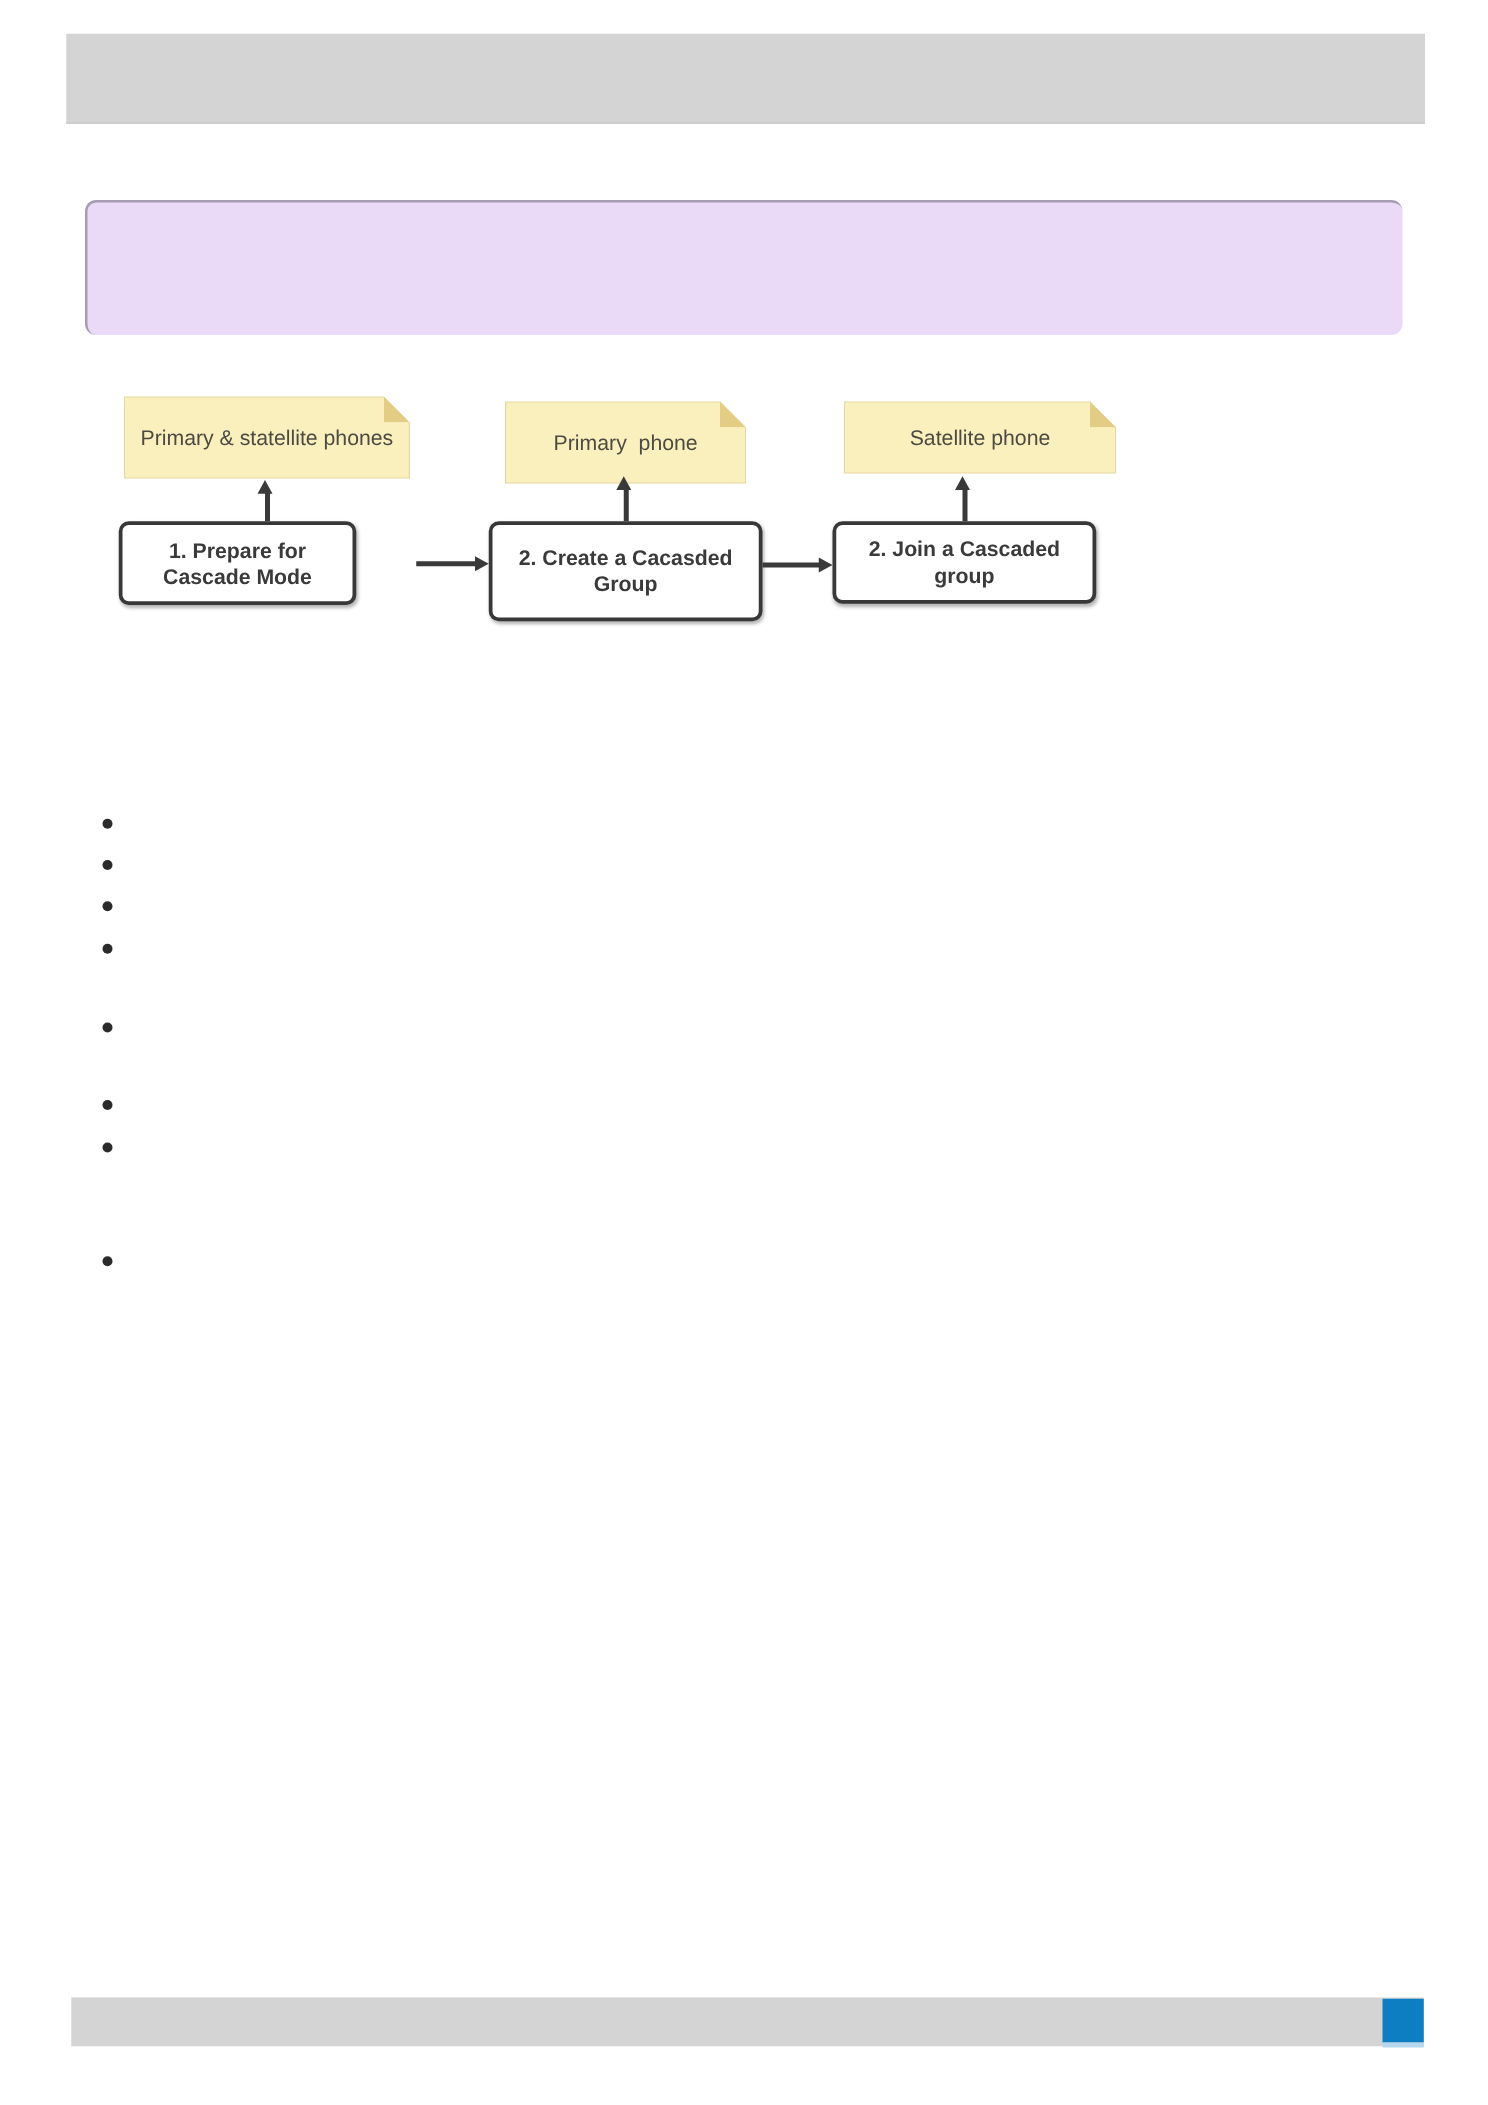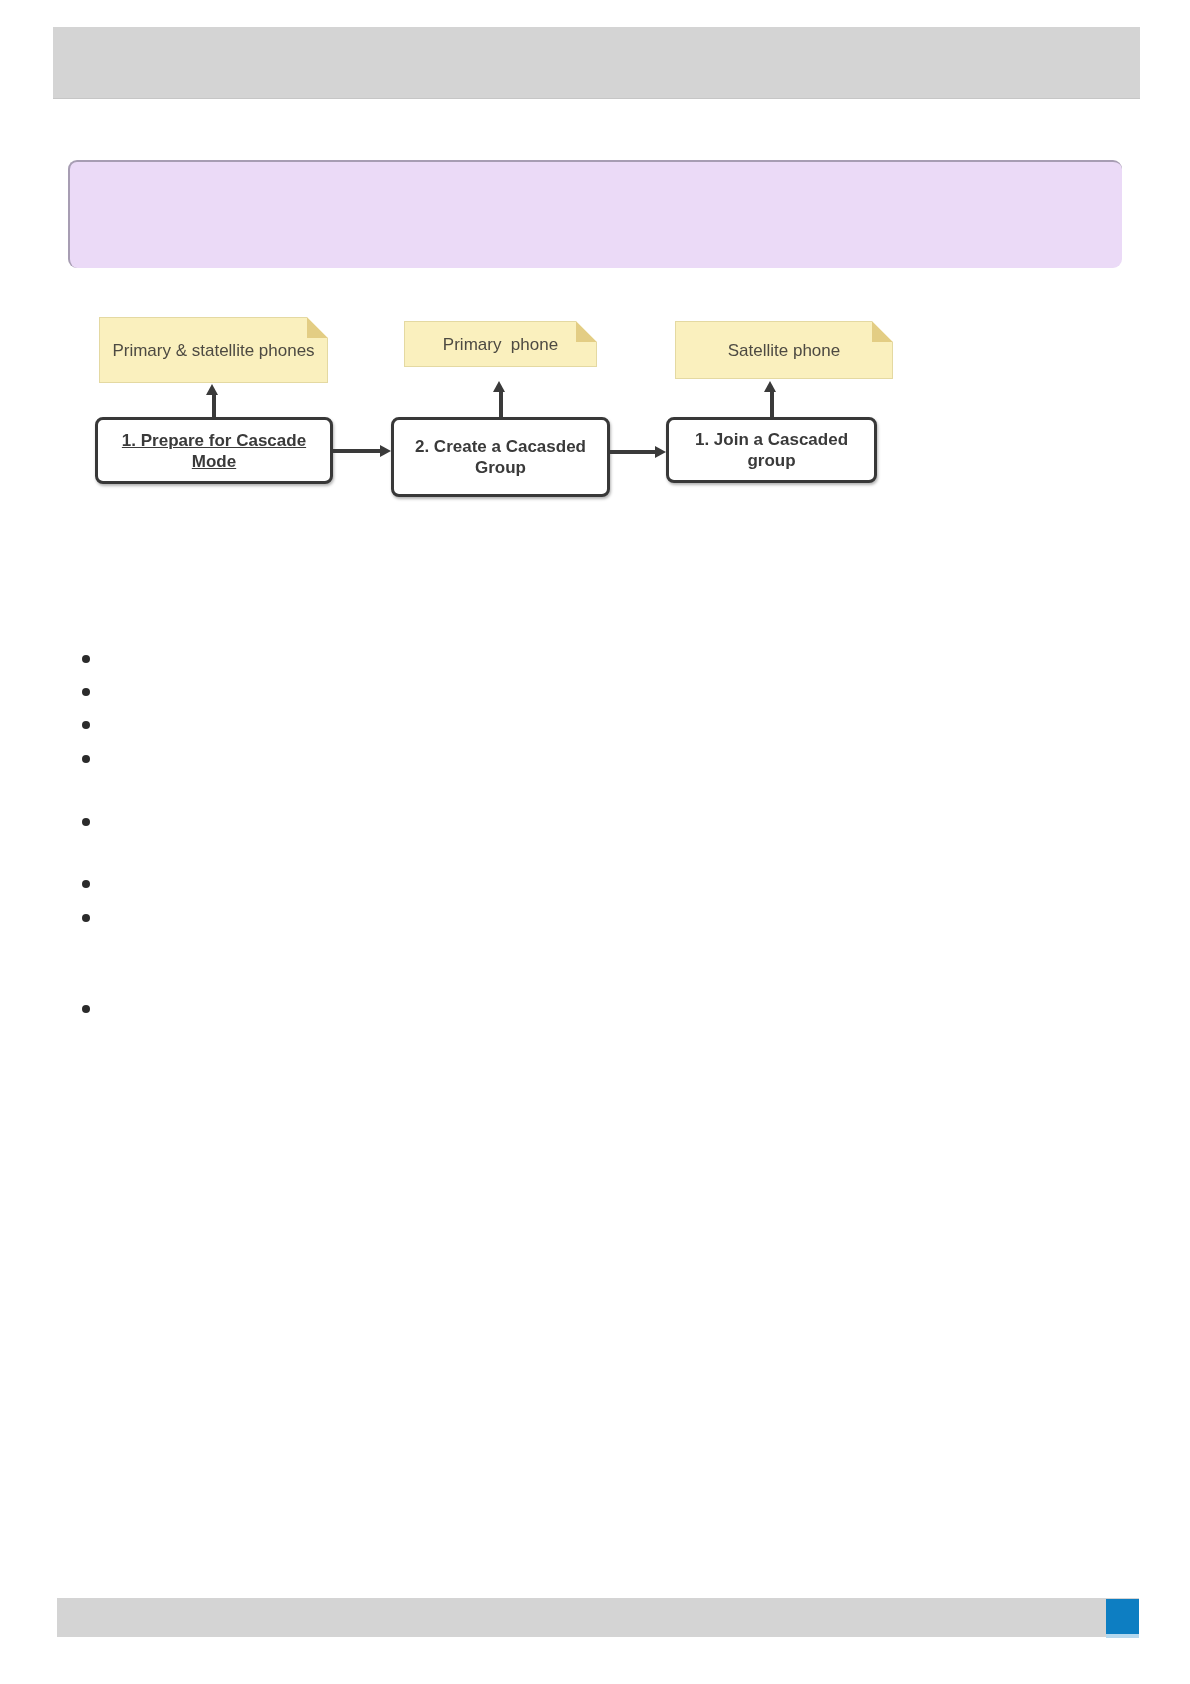--- a/index.html
+++ b/index.html
@@ -59,41 +59,41 @@
     padding: 2px 8px;
   }
   .sticky .fold {
     position: absolute;
     top: -1px; right: -1px;
     width: 21px; height: 21px;
     background: #e3cd84;
     clip-path: polygon(0 0, 100% 100%, 0 100%);
   }
   .sticky-1 { left: 99px;  top: 317px; width: 229px; height: 66px; }
-  .sticky-2 { left: 404px; top: 321px; width: 193px; height: 46px; }
+  .sticky-2 { left: 404px; top: 321px; width: 193px; height: 66px; }
   .sticky-3 { left: 675px; top: 321px; width: 218px; height: 58px; }
 
   .step-box {
     position: absolute;
     background: #ffffff;
     border: 3px solid #383838;
     border-radius: 8px;
     box-sizing: border-box;
     display: flex;
     align-items: center;
     justify-content: center;
     text-align: center;
     font-weight: bold;
     color: #3a3a3a;
     font-size: 17px;
     line-height: 21px;
     padding: 0 6px;
     box-shadow: 1px 2px 3px rgba(0,0,0,0.30);
   }
-  .step-1 { left: 95px;  top: 417px; width: 238px; height: 67px; text-decoration: underline; }
+  .step-1 { left: 95px;  top: 417px; width: 190px; height: 67px; }
   .step-2 { left: 391px; top: 417px; width: 219px; height: 80px; }
   .step-3 { left: 666px; top: 417px; width: 211px; height: 66px; }
 
   
   .v-arrow-shaft {
     position: absolute;
     width: 3.5px;
     background: #3a3a3a;
   }
   .v-arrow-head {
@@ -169,21 +169,21 @@
       <span class="fold"></span>
     </div>
 
     <div class="step-box step-1">
       <span>1. Prepare for Cascade Mode</span>
     </div>
     <div class="step-box step-2">
       <span>2. Create a Cacasded Group</span>
     </div>
     <div class="step-box step-3">
-      <span>1. Join a Cascaded group</span>
+      <span>2. Join a Cascaded group</span>
     </div>
 
     <div class="v-arrow-head" style="left:206px; top:384px;"></div>
     <div class="v-arrow-shaft" style="left:212px; top:394px; height:23px;"></div>
 
     <div class="v-arrow-head" style="left:493px; top:381px;"></div>
     <div class="v-arrow-shaft" style="left:499px; top:391px; height:26px;"></div>
 
     <div class="v-arrow-head" style="left:764px; top:381px;"></div>
     <div class="v-arrow-shaft" style="left:770px; top:391px; height:26px;"></div>

